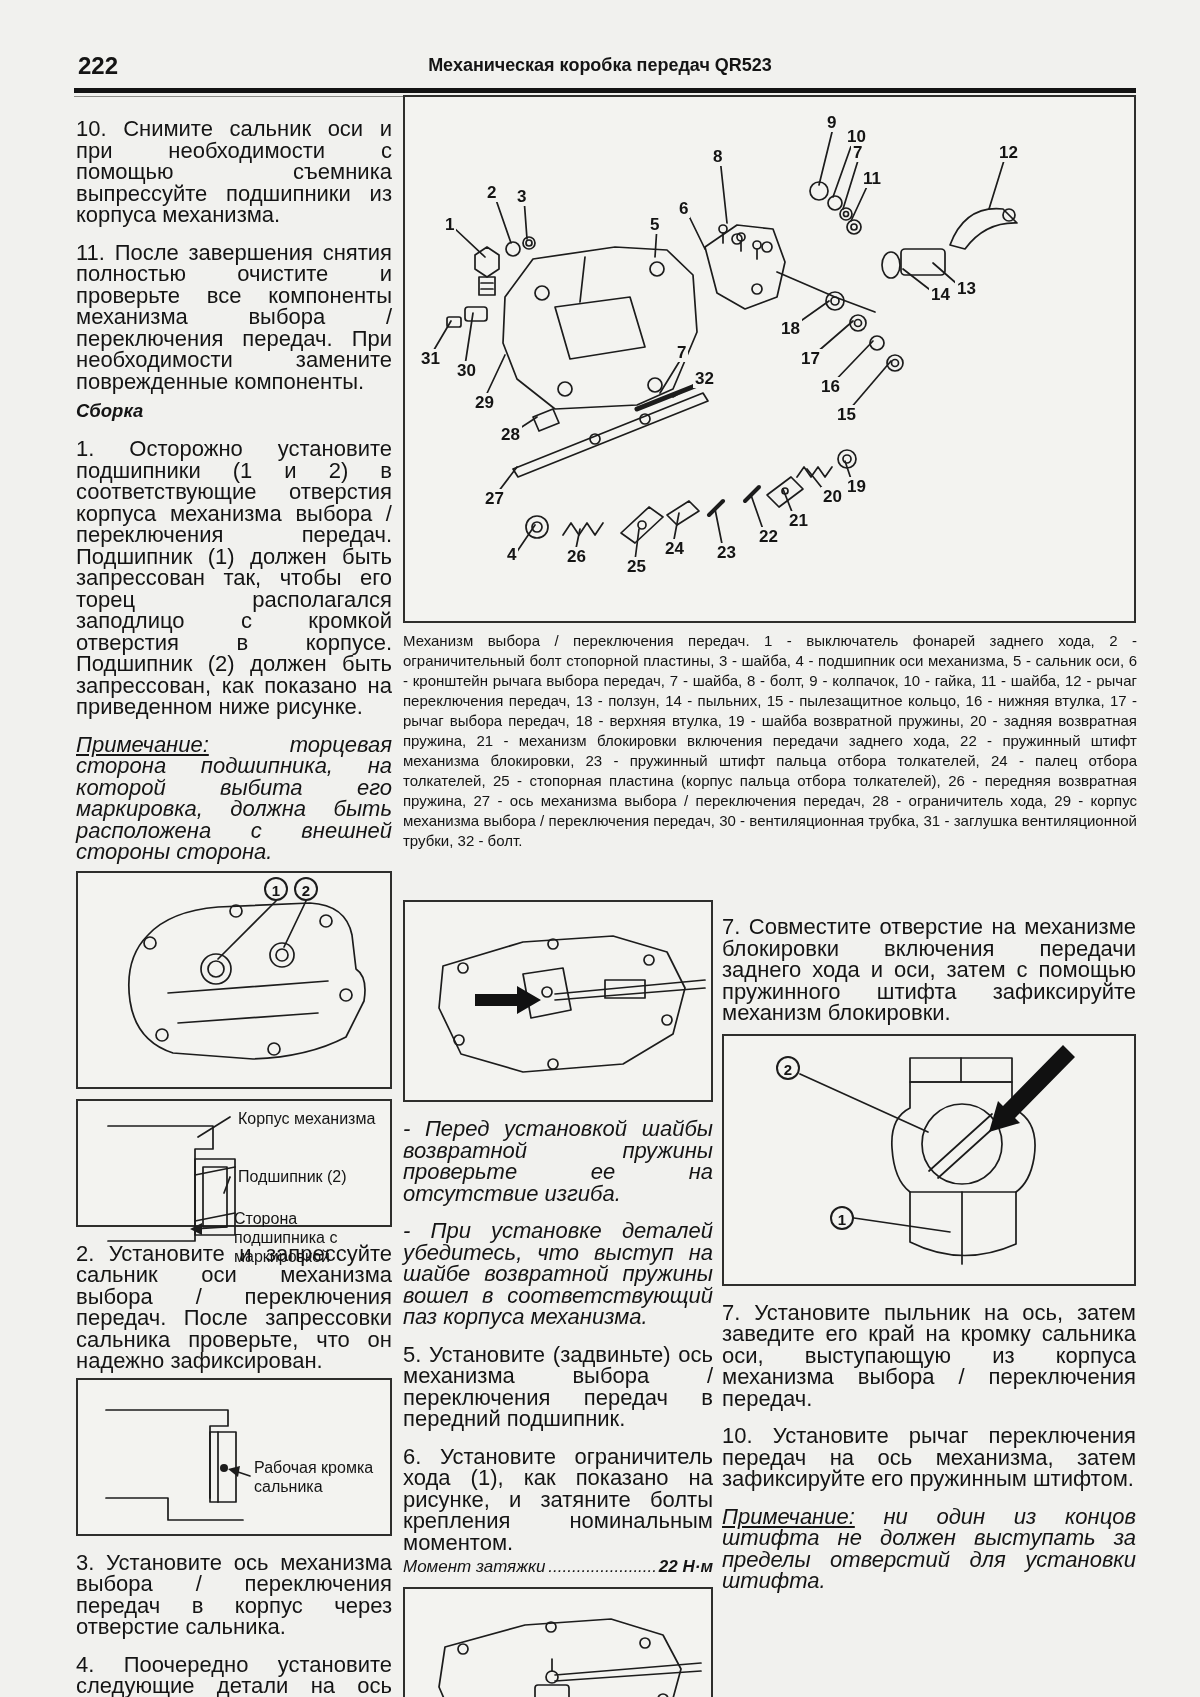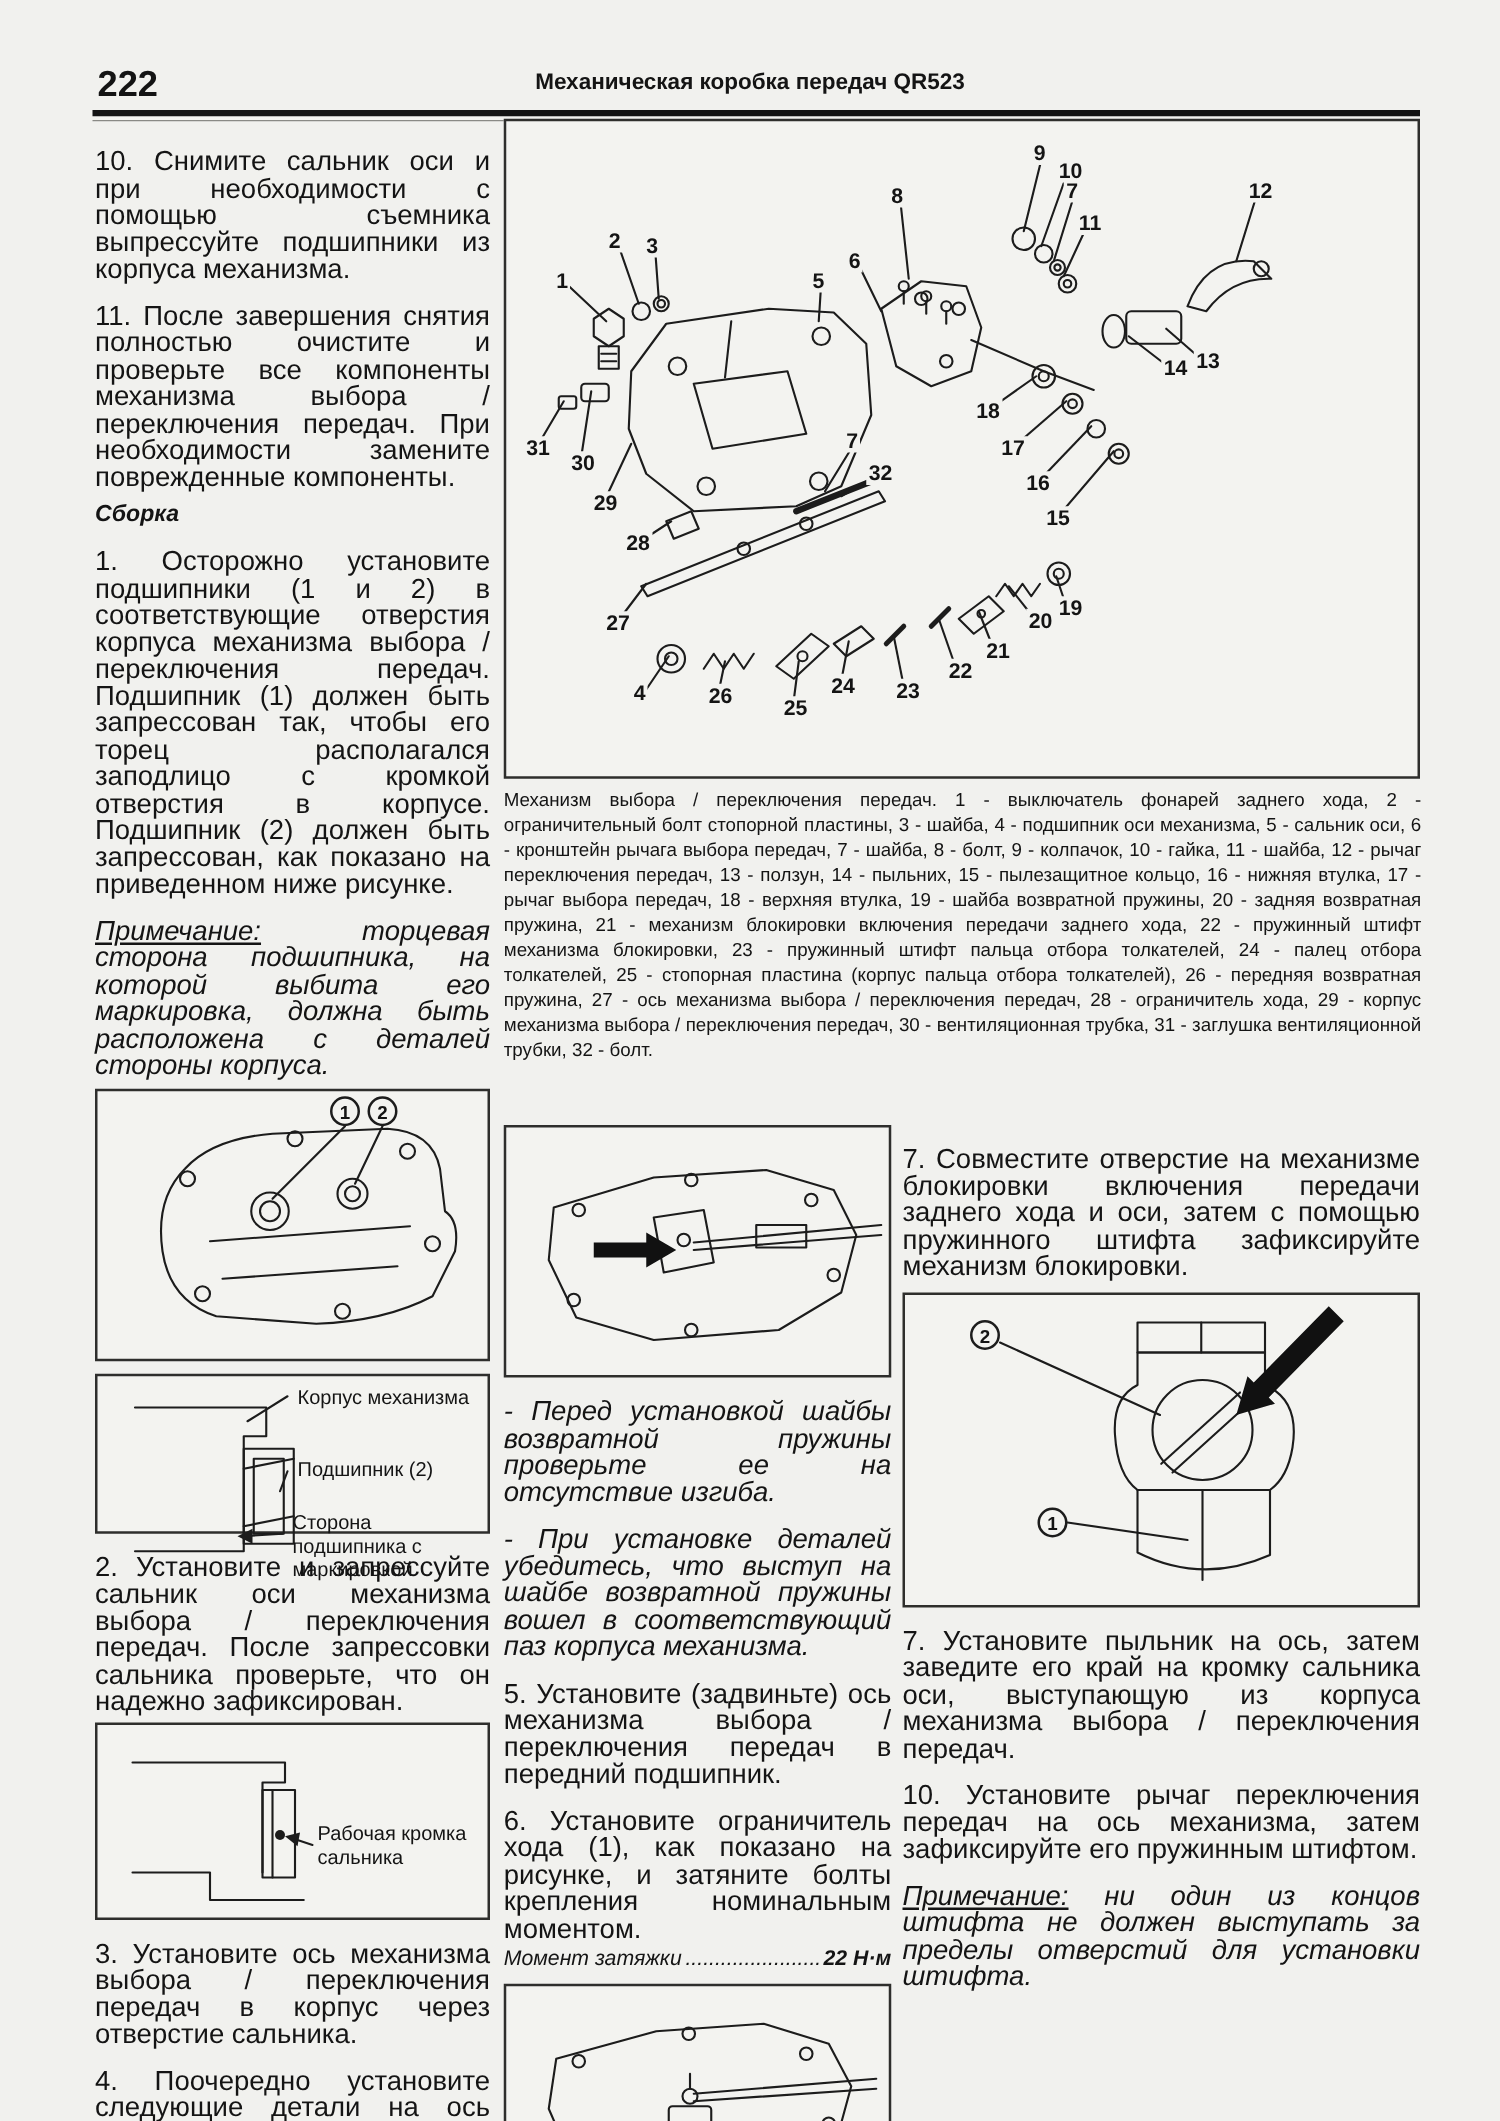--- a/index.html
+++ b/index.html
@@ -1,19 +1,19 @@
 <!DOCTYPE html>
 <html lang="ru"><head>
 <meta charset="utf-8">
 <style>
   html,body{margin:0;padding:0;background:#f1f1ee;}
   .page{position:relative;width:1200px;height:1697px;background:#f1f1ee;overflow:hidden;
         font-family:"Liberation Sans",sans-serif;color:#141414;}
   
-  .pagenum{position:absolute;left:78px;top:52px;font-size:29px;font-weight:bold;}
+  .pagenum{position:absolute;left:78px;top:52px;font-size:24px;font-weight:bold;}
   .ptitle{position:absolute;left:200px;top:55px;width:800px;text-align:center;font-size:18px;font-weight:bold;}
   .rule-thick{position:absolute;left:74px;top:88px;width:1062px;height:5px;background:#131313;}
   .rule-thin{position:absolute;left:74px;top:96px;width:1062px;height:1px;background:#8a8a86;}
   
   .col{position:absolute;}
   .col-left{left:76px;top:102px;width:316px;}
   .col-mid{left:403px;top:900px;width:310px;}
   .col-right{left:722px;top:900px;width:414px;}
   .para{font-size:22px;line-height:21.5px;text-align:justify;margin:16px 0 2px 0;}
   .note{font-style:italic;}
@@ -197,21 +197,21 @@
       <span class="co" style="left: 440px; top: 380px;">19</span>
     </div>
 
   <div class="caption">Механизм выбора / переключения передач. 1 - выключатель фонарей заднего хода, 2 - ограничительный болт стопорной пластины, 3 - шайба, 4 - подшипник оси механизма, 5 - сальник оси, 6 - кронштейн рычага выбора передач, 7 - шайба, 8 - болт, 9 - колпачок, 10 - гайка, 11 - шайба, 12 - рычаг переключения передач, 13 - ползун, 14 - пыльних, 15 - пылезащитное кольцо, 16 - нижняя втулка, 17 - рычаг выбора передач, 18 - верхняя втулка, 19 - шайба возвратной пружины, 20 - задняя возвратная пружина, 21 - механизм блокировки включения передачи заднего хода, 22 - пружинный штифт механизма блокировки, 23 - пружинный штифт пальца отбора толкателей, 24 - палец отбора толкателей, 25 - стопорная пластина (корпус пальца отбора толкателей), 26 - передняя возвратная пружина, 27 - ось механизма выбора / переключения передач, 28 - ограничитель хода, 29 - корпус механизма выбора / переключения передач, 30 - вентиляционная трубка, 31 - заглушка вентиляционной трубки, 32 - болт.</div>
 
   <div class="col col-left">
     <p class="para">10. Снимите сальник оси и при необходимости с помощью съемника выпрессуйте подшипники из корпуса механизма.</p>
     <p class="para">11. После завершения снятия полностью очистите и проверьте все компоненты механизма выбора / переключения передач. При необходимости замените поврежденные компоненты.</p>
     <div class="h-assembly">Сборка</div>
     <p class="para">1. Осторожно установите подшипники (1 и 2) в соответствующие отверстия корпуса механизма выбора / переключения передач. Подшипник (1) должен быть запрессован так, чтобы его торец располагался заподлицо с кромкой отверстия в корпусе. Подшипник (2) должен быть запрессован, как показано на приведенном ниже рисунке.</p>
-    <p class="para note"><span class="nlabel">Примечание:</span><span> торцевая сторона подшипника, на которой выбита его маркировка, должна быть расположена с деталей стороны корпуса.</span></p>
+    <p class="para note"><span class="nlabel">Примечание:</span><span> торцевая сторона подшипника, на которой выбита его маркировка, должна быть расположена с внешней стороны сторона.</span></p>
 
     <div class="figbox fig1">
       <svg width="312" height="214" viewBox="0 0 312 214" fill="none" stroke="#1c1c1c" stroke-width="1.7" stroke-linejoin="round" stroke-linecap="round">
         <path d="M52,128 Q46,86 70,62 Q92,38 140,34 L232,30 Q268,32 274,62 L278,96 Q290,104 286,128 L268,164 Q230,184 175,186 L95,180 Q58,168 52,128 Z"></path>
         <circle cx="72" cy="70" r="6"></circle>
           <circle cx="158" cy="38" r="6"></circle>
           <circle cx="248" cy="48" r="6"></circle>
         <circle cx="268" cy="122" r="6"></circle>
           <circle cx="196" cy="176" r="6"></circle>
           <circle cx="84" cy="162" r="6"></circle>

